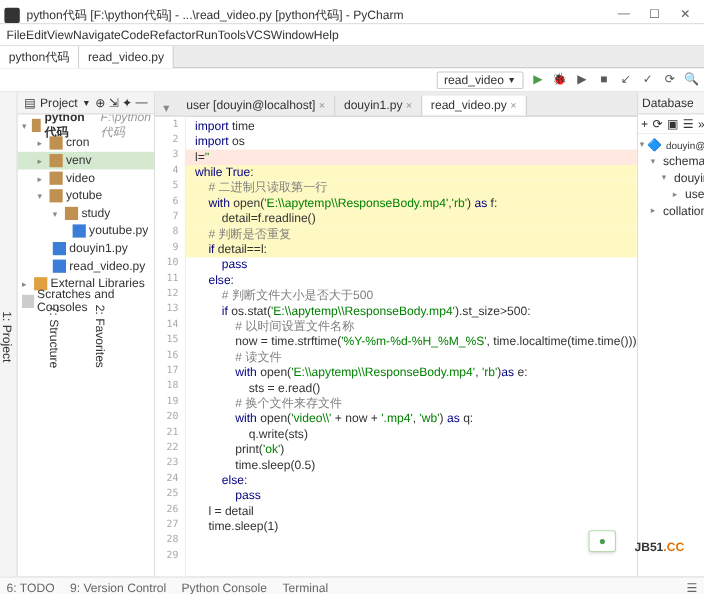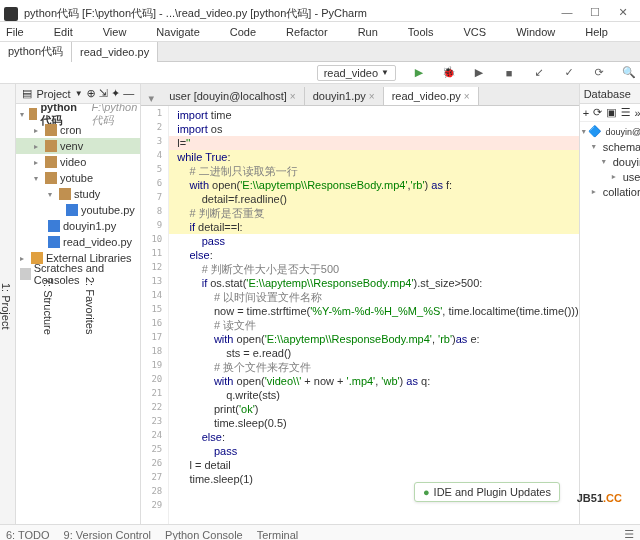--- a/index.html
+++ b/index.html
@@ -2,26 +2,26 @@
 <html><head>
 <meta charset="utf-8">
 <style>
 *{box-sizing:border-box;margin:0;padding:0;font-family:"Segoe UI",Arial,sans-serif;font-size:11px;color:#333}
 body{background:#fff;width:640px;height:540px;overflow:hidden;position:relative}
 .titlebar{height:22px;background:#fff;display:flex;align-items:flex-end;padding:0 4px;border-bottom:1px solid #ddd}
 .titlebar .ico{width:14px;height:14px;background:#333;margin-right:6px;border-radius:2px}
 .titlebar .t{flex:1;font-size:11px}
 .winbtns{display:flex;gap:2px}
 .winbtns span{width:26px;height:18px;display:flex;align-items:center;justify-content:center;font-size:11px;color:#666}
-.menubar{height:20px;display:flex;align-items:center;padding:0 6px;gap:30px;border-bottom:1px solid #ddd}
+.menubar{height:20px;display:flex;align-items:center;padding:0 6px;gap:0;border-bottom:1px solid #ddd}
 .menubar span{font-size:11px;color:#333}
 .tabbar{height:20px;background:#ececec;display:flex;align-items:center;border-bottom:1px solid #ccc}
 .tabbar .ptab{padding:0 8px;height:20px;display:flex;align-items:center;gap:4px;background:#fff;border-right:1px solid #ccc;font-size:11px}
 .toolbar{height:22px;display:flex;align-items:center;padding:0 4px;border-bottom:1px solid #ddd;gap:4px}
-.toolbar .right{margin-left:auto;display:flex;align-items:center;gap:16px}
+.toolbar .right{margin-left:auto;display:flex;align-items:flex-start;gap:6px}
 .toolbar .cfg{border:1px solid #ccc;padding:1px 6px;border-radius:2px;font-size:10px;display:flex;align-items:center;gap:3px}
 .tbic{width:14px;height:14px;display:inline-flex;align-items:center;justify-content:center;font-size:11px;color:#5a5a5a}
 .play{color:#4a9e4a}
 .bug{color:#4a9e4a}
 .main{display:flex;height:440px}
 .leftgut{width:16px;background:#f4f4f4;border-right:1px solid #ddd;writing-mode:vertical-lr;font-size:10px;display:flex;flex-direction:column;align-items:center;padding-top:4px;gap:30px;color:#666}
 .projpane{width:162px;border-right:1px solid #ddd;display:flex;flex-direction:column}
 .projhdr{height:20px;background:#f4f4f4;border-bottom:1px solid #ddd;display:flex;align-items:center;padding:0 6px;gap:4px;font-size:10px}
 .projhdr .sp{margin-left:auto;display:flex;gap:3px;color:#888}
 .tree{padding:2px 0;overflow:auto;flex:1}
@@ -274,15 +274,14 @@
 <div class="bottombar">
   <span>6: TODO</span>
   <span>9: Version Control</span>
   <span>Python Console</span>
   <span>Terminal</span>
   <span style="margin-left:auto">☰</span>
 </div>
 
 <div class="popup">
     <span style="color:#4a9e4a">●</span>
-    <span>IDE and Plugin Updates</span>
   </div>
 <div class="wm"><span>JB51</span><b>.CC</b></div>
 
 </body></html>

